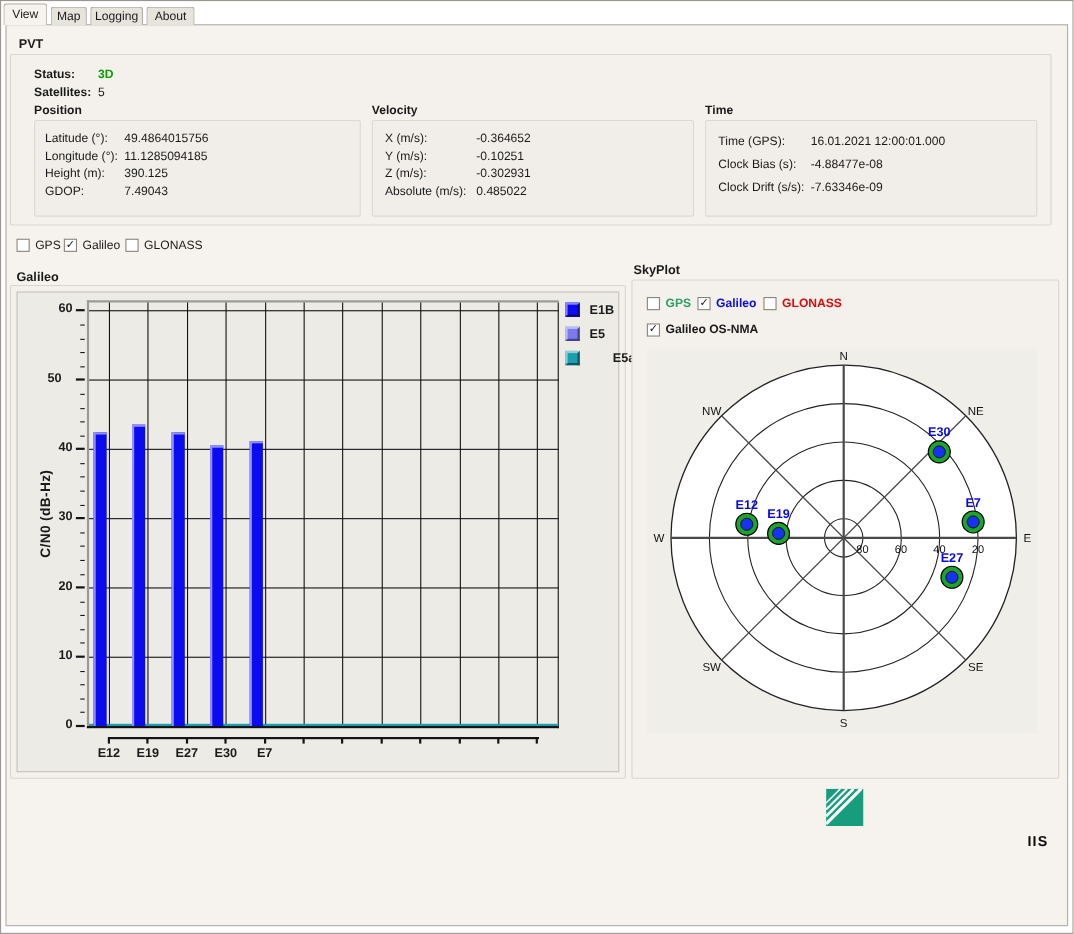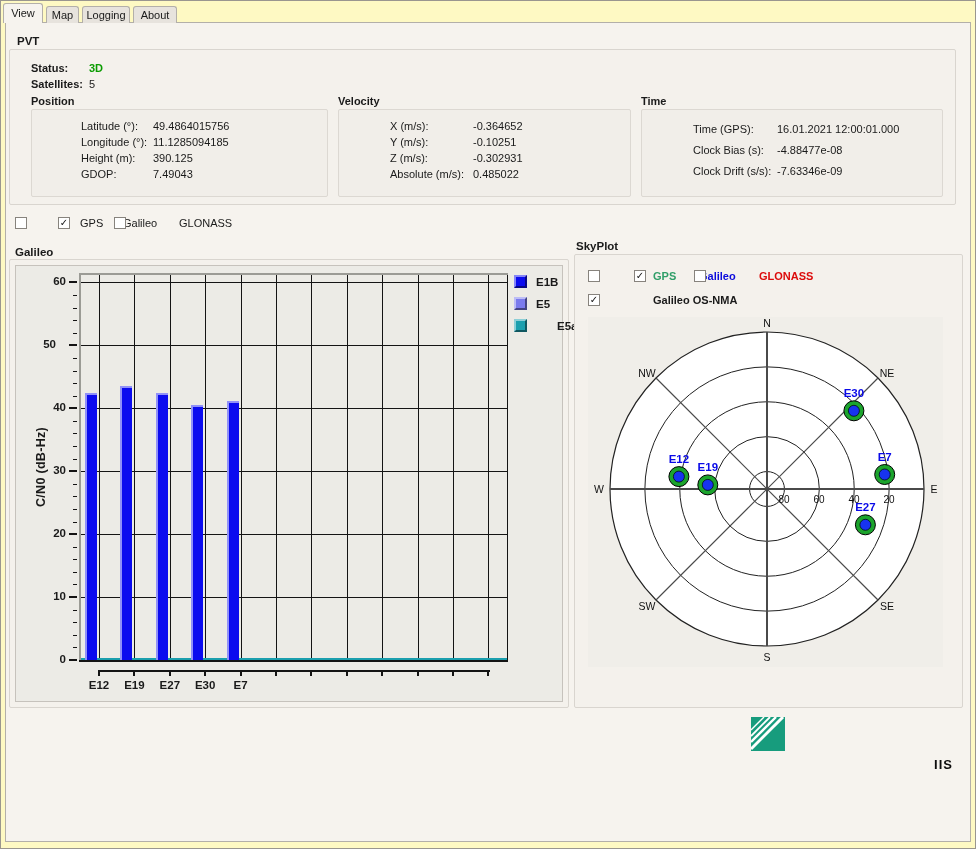--- a/index.html
+++ b/index.html
@@ -1,46 +1,46 @@
 <!DOCTYPE html>
 <html><head>
 <meta charset="utf-8">
 <style>
   * { margin:0; padding:0; box-sizing:border-box; }
   html,body { background:#d9d5cf; }
   .window {
     position:relative; width:976px; height:849px;
-    background:#fef9c3; border:1px solid #9a968f;
+    background:#ffffff; border:1px solid #9a968f;
     font-family:"Liberation Sans","DejaVu Sans",sans-serif;
     font-size:11px; color:#1a1a1a; overflow:hidden;
   }
   .content-frame {
     position:absolute; left:4px; top:21px; width:966px; height:820px;
     background:#f6f3ee; border:1px solid #b3afa9;
   }
   
   .tab { position:absolute; border:1px solid #b3afa9; border-bottom:none;
          border-radius:3px 3px 0 0; text-align:center; z-index:5; }
   .tab.active { background:#f6f3ee; top:2px; height:20px; line-height:19px; }
   .tab.inactive { background:#e7e3dd; top:5px; height:17px; line-height:16px; }
   
   .gbox { position:absolute; background:#f4f1ec; border:1px solid #d9d5cf; border-radius:2px; }
   .gbox-title { position:absolute; font-weight:bold; font-size:11.5px; }
   .ibox { position:absolute; background:#f1eee9; border:1px solid #dcd8d2; border-radius:2px; }
   .blabel { position:absolute; font-weight:bold; }
   .val { position:absolute; }
   .kv-rows { position:absolute; }
   .kv-row { display:flex; }
-  .kv-label { flex:none;margin-left:40px; }
+  .kv-label { flex:none; }
   .kv-value { flex:none; }
   
   .cb { position:absolute; display:flex; align-items:center; gap:5px; cursor:default; }
   .cb-box { width:12px; height:12px; background:#fff; border:1px solid #87837d;
             font-size:10px; line-height:10px; text-align:center; color:#111; flex:none; }
-  .cb-label { white-space:nowrap;margin-left:48px; }
+  .cb-label { white-space:nowrap; }
   .cb-label.bold { font-weight:bold; }
   
   .chart-widget { position:absolute; left:14px; top:264px; width:548px; height:437px;
                   background:#ecebe6; border:1px solid #c6c2bc; }
   .plot { position:absolute; left:63px; top:7px; width:429px; height:389px; }
   .bevel-top { position:absolute; left:0; top:0; width:100%; height:2px; background:#9b9b95; }
   .bevel-left{ position:absolute; left:0; top:0; width:2px; height:100%; background:#9b9b95; }
   .gl-v { position:absolute; width:1px; background:#141414; top:2px; bottom:2px; }
   .gl-h { position:absolute; height:1px; background:#141414; left:2px; right:0; }
   .plot-right { position:absolute; right:0; top:2px; bottom:0; width:1px; background:#141414; }

